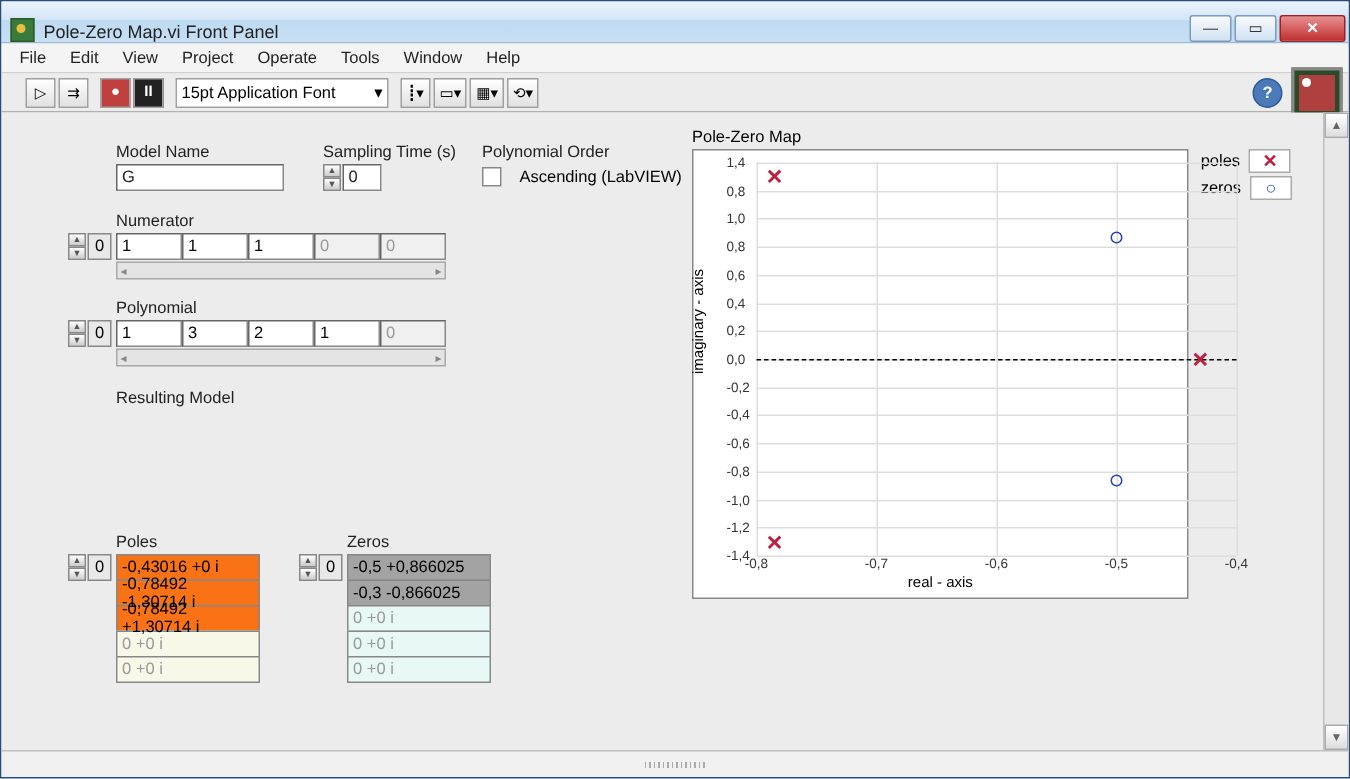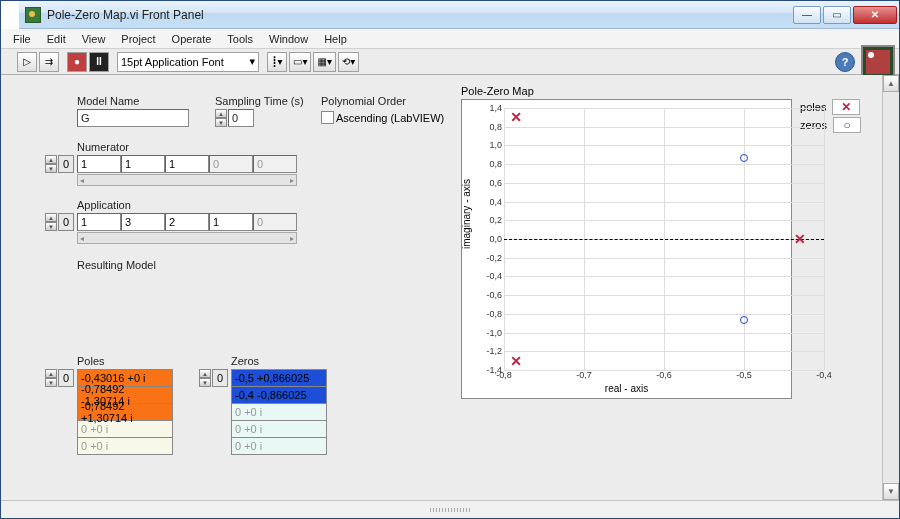--- a/index.html
+++ b/index.html
@@ -1,18 +1,18 @@
 <!DOCTYPE html>
 <html><head>
 <meta charset="utf-8">
 <style>
 * { box-sizing: border-box; margin: 0; padding: 0; font-family: Tahoma, sans-serif; }
 body { background: #5a8cc4; font-size: 11px; overflow: hidden; }
 .window { width: 900px; height: 519px; background: #fff; border: 1px solid #284a78; display: flex; flex-direction: column; }
-.titlebar { height: 28px; background: linear-gradient(to bottom, #eaf3fc 0%, #d3e5f7 45%, #bedaf1 46%, #c7dff5 100%); display: flex; align-items: center; padding: 0 2px 0 6px; border-bottom: 1px solid #a0b8d0; margin-left: 18px; }
+.titlebar { height: 28px; background: linear-gradient(to bottom, #eaf3fc 0%, #d3e5f7 45%, #bedaf1 46%, #c7dff5 100%); display: flex; align-items: flex-end; padding: 0 2px 0 6px; border-bottom: 1px solid #a0b8d0; }
 .titlebar-icon { width: 16px; height: 16px; background: #3a7a3a; border: 1px solid #2a5a2a; margin-right: 6px; position: relative; }
 .titlebar-icon::after { content: ""; position: absolute; width: 6px; height: 6px; background: #e8c040; border-radius: 50%; top: 3px; left: 3px; }
 .titlebar-text { flex: 1; color: #222; font-size: 12px; }
 .winbtns { display: flex; gap: 2px; }
 .winbtn { width: 28px; height: 18px; border: 1px solid #7a9cc0; border-radius: 2px; background: linear-gradient(to bottom, #f8fbfe, #d0e2f2); display: flex; align-items: center; justify-content: center; font-size: 10px; color: #333; }
 .winbtn.close { width: 44px; background: linear-gradient(to bottom, #e89090, #c03030); color: #fff; border-color: #a02020; font-weight: bold; }
 .menubar { height: 20px; background: #f4f4f4; display: flex; align-items: center; padding: 0 4px; border-bottom: 1px solid #d0d0d0; }
 .menubar span { padding: 2px 8px; color: #222; }
 .toolbar { height: 26px; background: #ececec; border-bottom: 1px solid #b0b0b0; display: flex; align-items: center; padding: 0 4px; gap: 2px; }
 .tbtn { height: 20px; min-width: 20px; border: 1px solid #a0a0a0; background: linear-gradient(to bottom, #fff, #e0e0e0); display: flex; align-items: center; justify-content: center; font-size: 10px; padding: 0 3px; }
@@ -28,39 +28,39 @@
 .panel { width: 870px; height: 460px; background: #ececec; position: relative; }
 .lbl { position: absolute; color: #222; font-size: 11px; }
 .input-rec { position: absolute; height: 18px; background: #fff; border: 1px solid #888; border-top-color: #666; border-left-color: #666; padding: 0 3px; display: flex; align-items: center; color: #222; }
 .num-spin { position: absolute; width: 12px; height: 18px; display: flex; flex-direction: column; }
 .num-spin .up, .num-spin .dn { flex: 1; background: linear-gradient(to bottom, #fff, #ccc); border: 1px solid #888; font-size: 6px; display: flex; align-items: center; justify-content: center; color: #555; }
 .idx-box { position: absolute; width: 16px; height: 18px; background: #e8e8e8; border: 1px solid #888; display: flex; align-items: center; justify-content: center; font-size: 11px; }
 .arr-row { position: absolute; display: flex; }
 .arr-cell { width: 44px; height: 18px; background: #fff; border: 1px solid #888; border-top-color: #666; border-left-color: #666; padding: 0 3px; display: flex; align-items: center; font-size: 11px; }
 .arr-cell.dim { background: #f0f0f0; color: #999; }
 .arr-scroll { position: absolute; height: 12px; background: #e4e4e4; border: 1px solid #aaa; display: flex; align-items: center; justify-content: space-between; font-size: 8px; color: #888; padding: 0 2px; }
-.checkbox { position: absolute; display: flex; align-items: center; gap: 2px; text-align: right; }
+.checkbox { position: absolute; display: flex; align-items: center; gap: 12px; text-align: right; }
 .checkbox-box { width: 13px; height: 13px; background: #fff; border: 1px solid #888; }
 .formula-box { position: absolute; width: 224px; height: 58px; background: #fff; border: 1px solid #888; border-top-color: #555; border-left-color: #555; display: flex; align-items: center; padding: 0 12px; font-size: 11px; }
 .formula-box .frac { display: inline-flex; flex-direction: column; align-items: center; margin-left: 4px; }
 .formula-box .frac .top, .formula-box .frac .bot { padding: 0 4px; white-space: nowrap; }
 .formula-box .frac .top { border-bottom: 1px solid #000; }
 .pz-cell { width: 96px; height: 18px; border: 1px solid #888; padding: 0 3px; display: flex; align-items: center; font-size: 11px; margin-bottom: -1px; }
 .pz-poles .pz-cell { background: #f97316; }
-.pz-zeros .pz-cell { background: #1d4ed8; }
+.pz-zeros .pz-cell { background: #a3a3a3; }
 .pz-cell.dim { background: #f8f8e8 !important; color: #999; }
 .pz-zeros .pz-cell.dim { background: #e8f8f4 !important; }
 .chart-area { position: absolute; left: 460px; top: 10px; width: 400px; }
 .chart-title { font-size: 11px; margin-bottom: 2px; }
 .chart-box { width: 370px; height: 300px; background: #fff; border: 1px solid #888; position: relative; }
 .gl-h, .gl-v { position: absolute; background: #ddd; }
 .gl-h { height: 1px; width: 100%; }
 .gl-v { width: 1px; height: 100%; }
 .axis-zero { position: absolute; height: 0; width: 100%; border-top: 1px dashed #000; }
-.tick-y { position: absolute; left: 22px; font-size: 9px; color: #333; transform: translateY(-50%); text-align: right; width: 18px; }
+.tick-y { position: absolute; left: 22px; font-size: 9px; color: #333; transform: translateY(-50%); width: 18px; }
 .tick-x { position: absolute; bottom: 18px; font-size: 9px; color: #333; transform: translateX(-50%); }
 .ylab { position: absolute; left: 4px; top: 50%; transform: translateY(-50%) rotate(-90deg); transform-origin: left center; font-size: 10px; white-space: nowrap; }
 .xlab { position: absolute; bottom: 4px; left: 50%; transform: translateX(-50%); font-size: 10px; }
 .marker-x { position: absolute; width: 12px; height: 12px; color: #c02040; font-weight: bold; font-size: 14px; transform: translate(-50%, -50%); display: flex; align-items: center; justify-content: center; }
 .marker-o { position: absolute; width: 8px; height: 8px; border: 1.5px solid #2040c0; border-radius: 50%; transform: translate(-50%, -50%); }
 .legend { position: absolute; right: -2px; top: 10px; }
 .leg-row { display: flex; align-items: center; gap: 6px; font-size: 11px; margin-bottom: 2px; }
 .leg-sw { width: 28px; height: 16px; border: 1px solid #aaa; background: #fff; display: flex; align-items: center; justify-content: center; font-size: 12px; }
 .leg-sw.p { color: #c02040; font-weight: bold; }
 .leg-sw.z { color: #2040c0; }
@@ -155,21 +155,21 @@
             <div class="arr-cell">1</div>
             <div class="arr-cell">1</div>
             <div class="arr-cell dim">0</div>
             <div class="arr-cell dim">0</div>
           </div>
         <div class="arr-scroll" style="left:76px;top:99px;width:220px">
             <span>◂</span>
             <span>▸</span>
           </div>
 
-        <div class="lbl" style="left:76px;top:124px">Application</div>
+        <div class="lbl" style="left:76px;top:124px">Polynomial</div>
         <div class="num-spin" style="left:44px;top:138px">
             <div class="up">▲</div>
             <div class="dn">▼</div>
           </div>
         <div class="idx-box" style="left:57px;top:138px">
             <span>0</span>
           </div>
         <div class="arr-row" style="left:76px;top:138px" id="den-arr">
             <div class="arr-cell">1</div>
             <div class="arr-cell">3</div>
@@ -203,21 +203,21 @@
         <div class="lbl" style="left:230px;top:280px">Zeros</div>
         <div class="num-spin" style="left:198px;top:294px">
             <div class="up">▲</div>
             <div class="dn">▼</div>
           </div>
         <div class="idx-box" style="left:211px;top:294px">
             <span>0</span>
           </div>
         <div class="pz-zeros" style="position:absolute;left:230px;top:294px" id="zeros-arr">
             <div class="pz-cell">-0,5 +0,866025</div>
-            <div class="pz-cell">-0,4 -0,866025</div>
+            <div class="pz-cell">-0,3 -0,866025</div>
             <div class="pz-cell dim">0 +0 i</div>
             <div class="pz-cell dim">0 +0 i</div>
             <div class="pz-cell dim">0 +0 i</div>
           </div>
 
         <div class="chart-area">
           <div class="chart-title">Pole-Zero Map</div>
           <div style="display:flex;gap:8px;">
             <div class="chart-box" id="chart">
                 <div class="gl-h" style="left: 42px; width: 320px; top: 270px;"></div>

